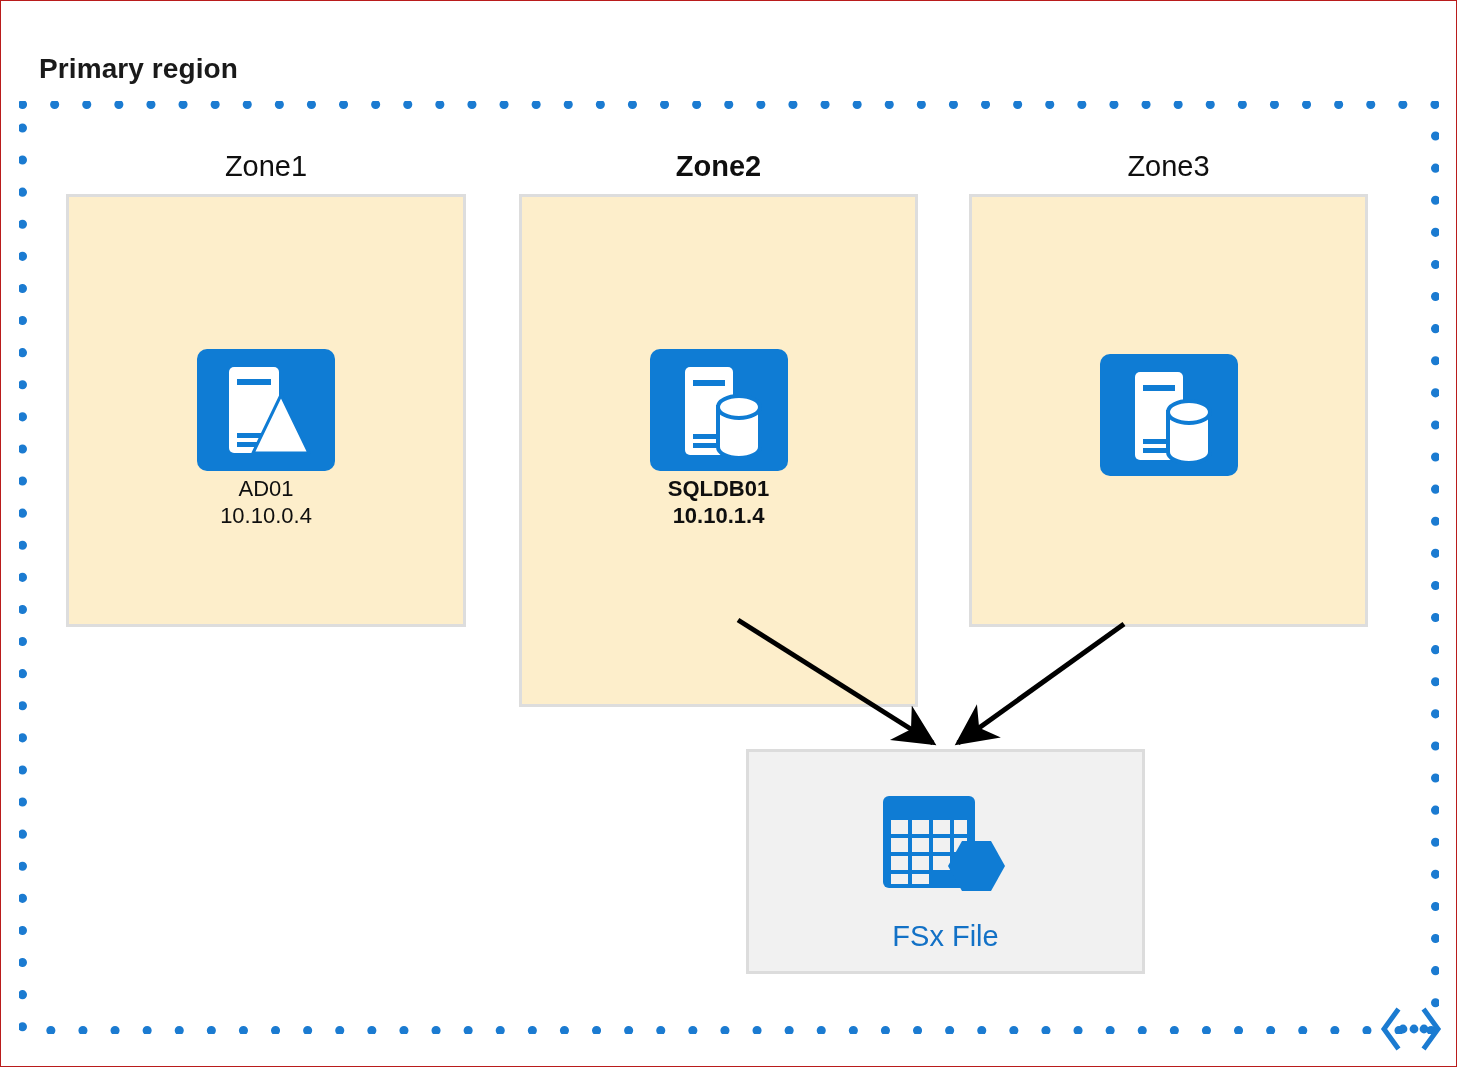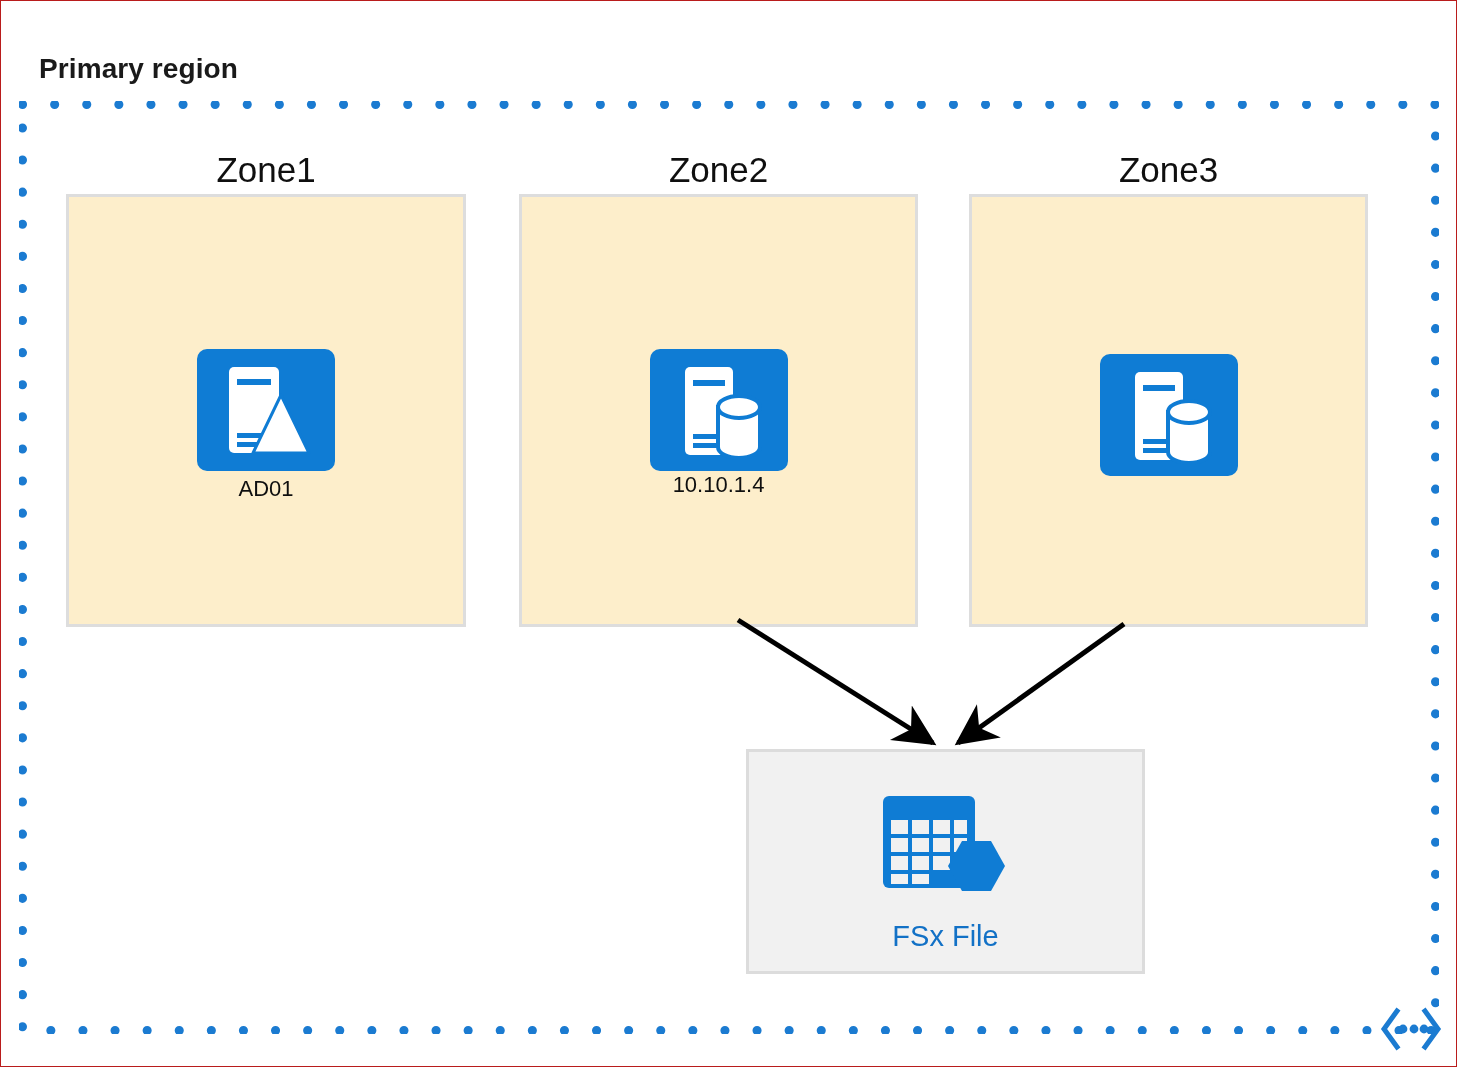--- a/index.html
+++ b/index.html
@@ -50,37 +50,37 @@
   
   .zone {
     position: absolute;
   }
   .zone-label {
     position: absolute;
     top: -44px;
     left: 0;
     width: 100%;
     text-align: center;
-    font-size: 35px;
+    font-size: 29px;
     color: #0f0f0f;
     white-space: nowrap;
   }
   .zone-box {
     position: absolute;
     left: 0;
     top: 0;
     width: 100%;
     height: 100%;
     background: #fdeecb;
     border: 3px solid #dddddd;
     box-sizing: border-box;
   }
 
   #zone1 { left: 65px;  top: 193px; width: 400px; height: 433px; }
-  #zone2 { left: 518px; top: 193px; width: 399px; height: 433px; }
+  #zone2 { left: 518px; top: 193px; width: 399px; height: 513px; font-weight: bold; }
   #zone3 { left: 968px; top: 193px; width: 399px; height: 433px; border-radius: 6px; }
 
   
   .node {
     position: absolute;
     left: 0;
     width: 100%;
     text-align: center;
   }
   #zone1 .node { top: 155px; }
@@ -176,40 +176,42 @@
 
         <path d="M37 18 h40 a5 5 0 0 1 5 5 v76 a5 5 0 0 1 -5 5 h-40 a5 5 0 0 1 -5 -5 v-76 a5 5 0 0 1 5 -5 z" fill="#ffffff"></path>
         <rect x="40" y="30" width="34" height="6" fill="#0f7cd4"></rect>
         <rect x="40" y="84" width="34" height="5" fill="#0f7cd4"></rect>
         <rect x="40" y="93" width="34" height="5" fill="#0f7cd4"></rect>
 
         <path d="M84 46 L112 104 L56 104 Z" fill="#ffffff"></path>
         <path d="M84 46 L112 104 L56 104 Z" fill="#ffffff" stroke="#0f7cd4" stroke-width="3" stroke-linejoin="round"></path>
       </svg>
       <span class="node-name">AD01</span>
+      <span class="node-ip">10.10.0.4</span>
     </div>
   </div>
 
   <div class="zone" id="zone2">
     <div class="zone-box"></div>
     <div class="zone-label">Zone2</div>
     <div class="node">
       <svg class="node-icon" viewBox="0 0 138 122">
         <rect x="0" y="0" width="138" height="122" rx="10" ry="10" fill="#0f7cd4"></rect>
 
         <path d="M40 18 h38 a5 5 0 0 1 5 5 v78 a5 5 0 0 1 -5 5 h-38 a5 5 0 0 1 -5 -5 v-78 a5 5 0 0 1 5 -5 z" fill="#ffffff"></path>
         <rect x="43" y="31" width="32" height="6" fill="#0f7cd4"></rect>
         <rect x="43" y="85" width="32" height="5" fill="#0f7cd4"></rect>
         <rect x="43" y="94" width="32" height="5" fill="#0f7cd4"></rect>
 
         <g>
           <path d="M68 58 h42 v40 a21 11 0 0 1 -42 0 z" fill="#ffffff" stroke="#0f7cd4" stroke-width="4"></path>
           <ellipse cx="89" cy="58" rx="21" ry="11" fill="#ffffff" stroke="#0f7cd4" stroke-width="4"></ellipse>
         </g>
       </svg>
+      <span class="node-name">SQLDB01</span>
       <span class="node-ip">10.10.1.4</span>
     </div>
   </div>
 
   <div class="zone" id="zone3">
     <div class="zone-box"></div>
     <div class="zone-label">Zone3</div>
     <div class="node">
       <svg class="node-icon" viewBox="0 0 138 122">
         <rect x="0" y="0" width="138" height="122" rx="10" ry="10" fill="#0f7cd4"></rect>

